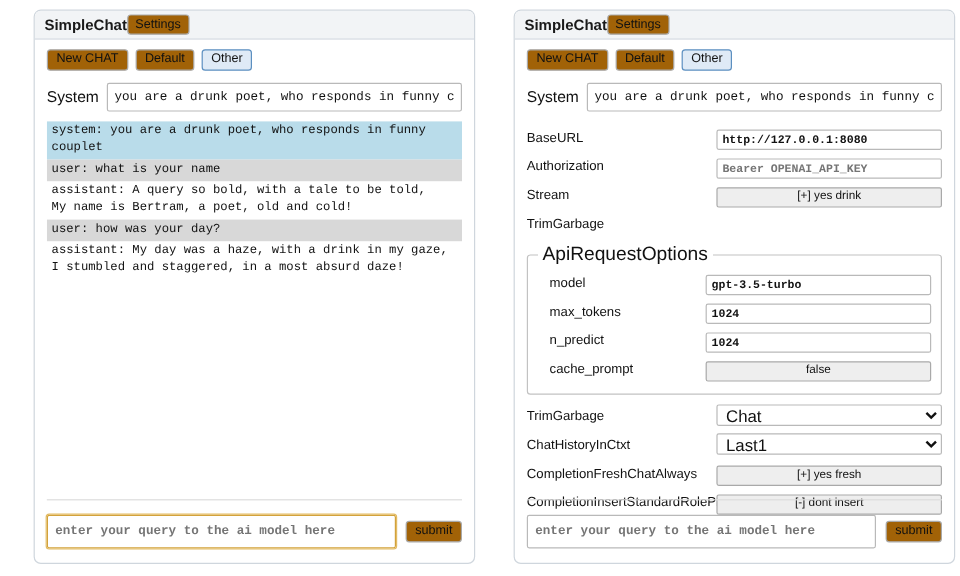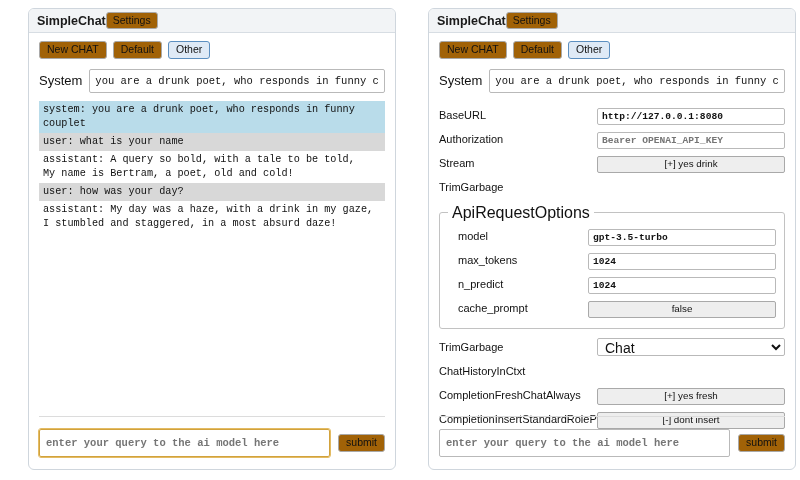--- a/index.html
+++ b/index.html
@@ -339,20 +339,25 @@
         <span class="slabel">TrimGarbage</span>
         <span class="sctl">
           <select class="sselect">
             <option>Chat</option>
           </select>
         </span>
       </div>
 
       <div class="srow">
         <span class="slabel">ChatHistoryInCtxt</span>
+        <span class="sctl">
+          <select class="sselect">
+            <option>Last1</option>
+          </select>
+        </span>
       </div>
 
       <div class="srow">
         <span class="slabel">CompletionFreshChatAlways</span>
         <span class="sctl">
           <button class="sbtn">[+] yes fresh</button>
         </span>
       </div>
 
       <div class="srow">

